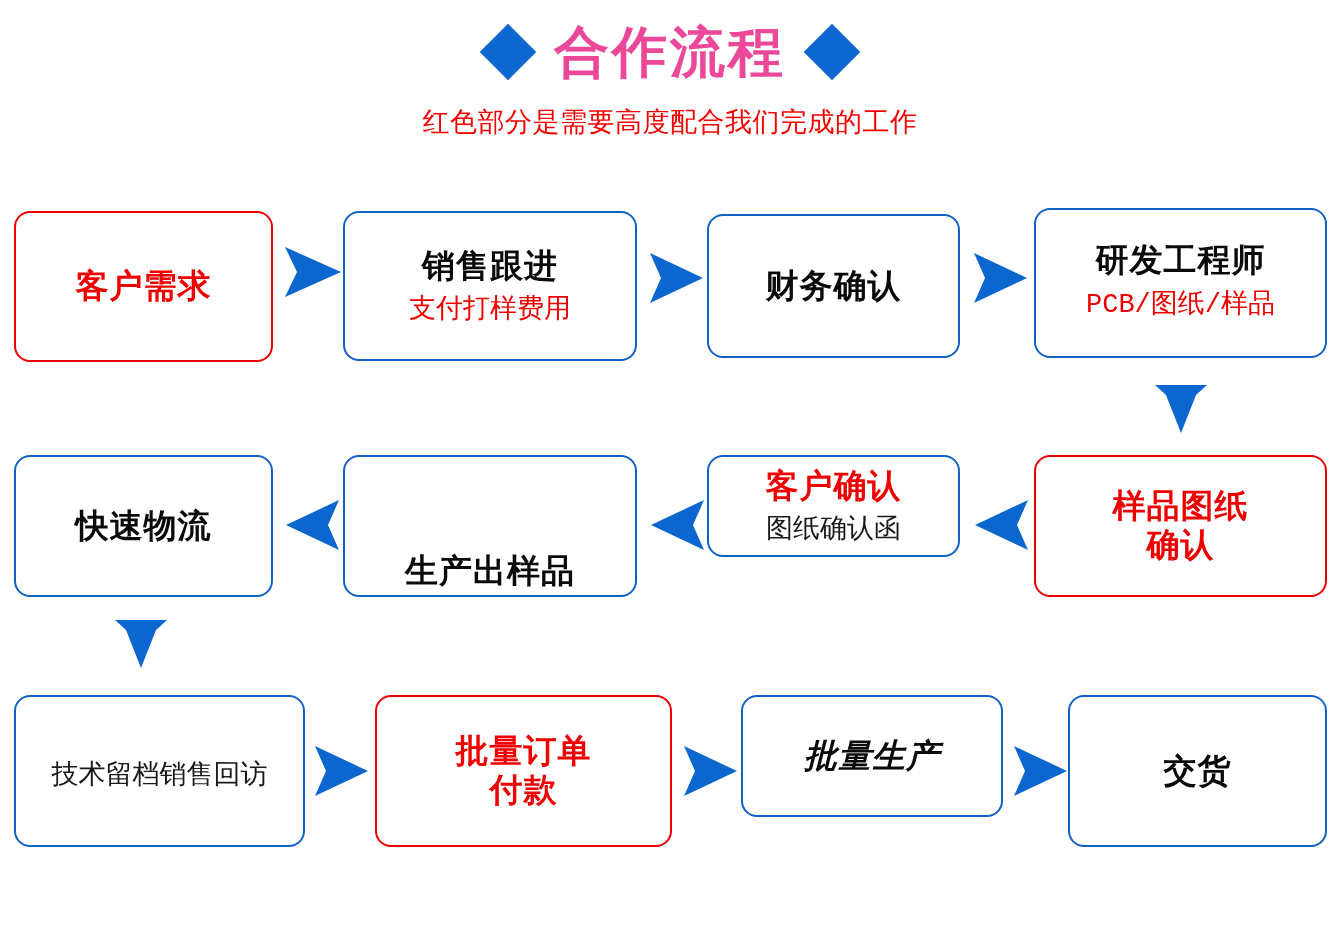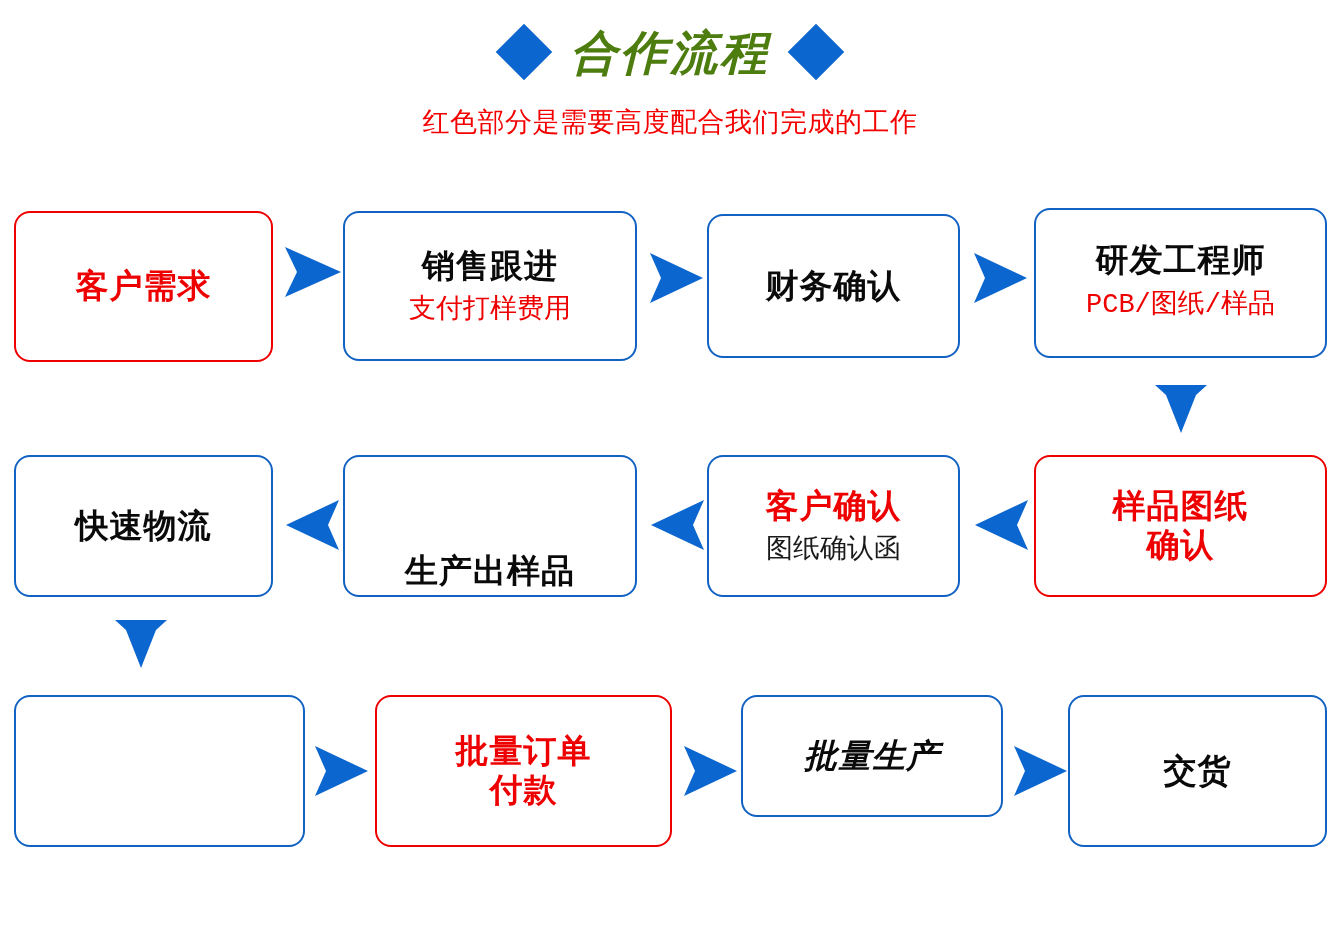--- a/index.html
+++ b/index.html
@@ -36,27 +36,26 @@
     gap: 26px;
   }
   .diamond {
     width: 40px;
     height: 40px;
     background: #0c66cf;
     transform: rotate(45deg);
     flex: 0 0 auto;
   }
   #page-title {
-    font-size: 47px;
+    font-size: 55px;
     font-weight: bold;
-    color: #4d7c0f;
+    color: #ec4899;
     letter-spacing: 3px;
     line-height: 1;
     white-space: nowrap;
-    font-style: italic;
   }
   #subtitle {
     position: absolute;
     left: 0;
     top: 104px;
     width: 1340px;
     text-align: center;
     font-size: 27px;
     color: #f40000;
     letter-spacing: 0.5px;
@@ -191,21 +190,21 @@
   <div class="node" style="left:343px; top:455px; width:294px; height:142px;justify-content:flex-end;">
     <div class="primary">生产出样品</div>
   </div>
 
   <div class="arrow" style="left:648px; top:497px;">
     <svg width="58" height="56" viewBox="0 0 58 56">
       <path d="M56 3 L3 28 L56 53 L45 28 Z" fill="#0c66cf"></path>
     </svg>
   </div>
 
-  <div class="node" style="left:707px; top:455px; width:253px; height:142px;">
+  <div class="node" style="left:707px; top:455px; width:253px; height:102px;">
     <div class="primary red">客户确认</div>
     <div class="secondary black">图纸确认函</div>
   </div>
 
   <div class="arrow" style="left:972px; top:497px;">
     <svg width="58" height="56" viewBox="0 0 58 56">
       <path d="M56 3 L3 28 L56 53 L45 28 Z" fill="#0c66cf"></path>
     </svg>
   </div>
 
@@ -213,20 +212,21 @@
     <div class="primary red two-line">样品图纸<br>确认</div>
   </div>
 
   <div class="arrow" style="left:112px; top:618px;">
     <svg width="58" height="52" viewBox="0 0 58 52">
       <path d="M3 2 L55 2 L44 12 L29 50 L14 12 Z" fill="#0c66cf"></path>
     </svg>
   </div>
 
   <div class="node" style="left:14px;  top:695px; width:291px; height:152px;">
+    <div class="secondary black">技术留档销售回访</div>
   </div>
 
   <div class="arrow" style="left:313px; top:743px;">
     <svg width="58" height="56" viewBox="0 0 58 56">
       <path d="M2 3 L55 28 L2 53 L13 28 Z" fill="#0c66cf"></path>
     </svg>
   </div>
 
   <div class="node red-border" style="left:375px; top:695px; width:297px; height:152px;">
     <div class="primary red two-line">批量订单<br>付款</div>

